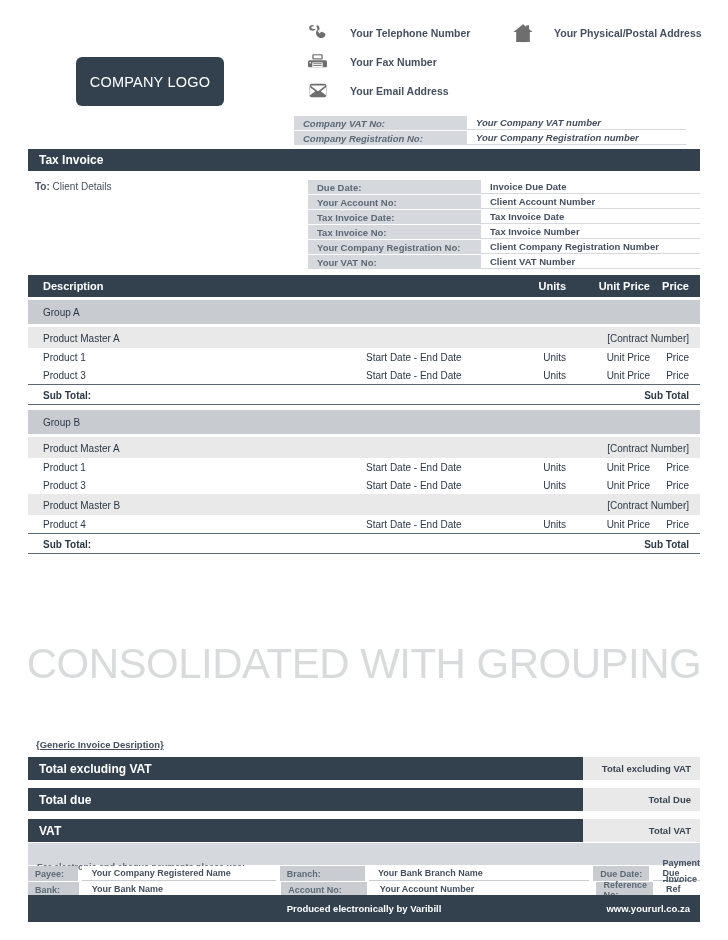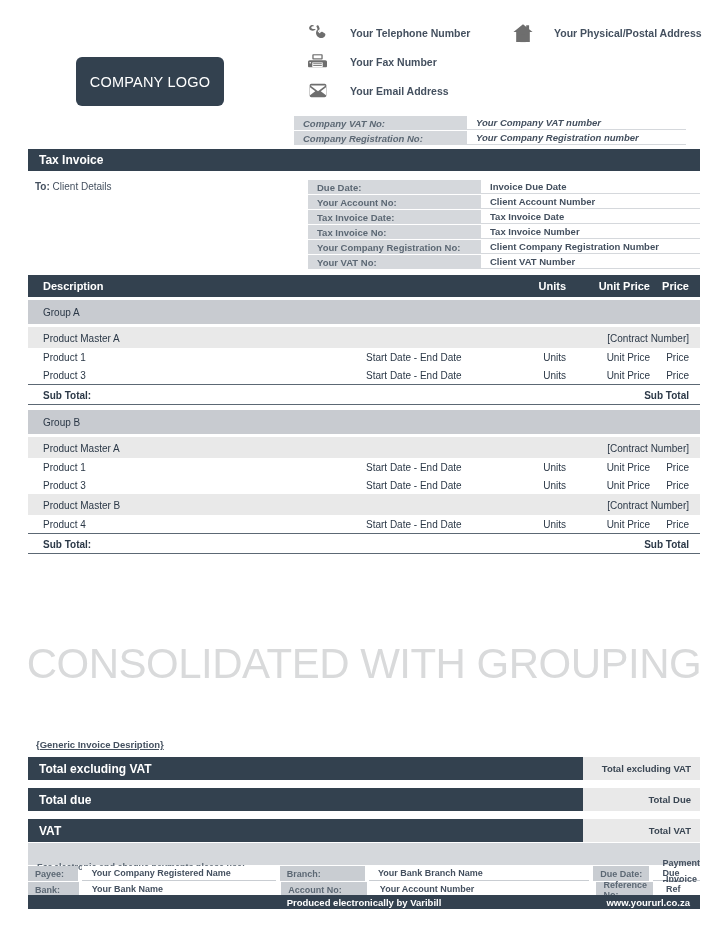--- a/index.html
+++ b/index.html
@@ -186,21 +186,21 @@
     font-size: 9px; font-weight: bold;
     display: flex; align-items: center; padding-left: 9px;
     border-bottom: 1px solid #c9cdd2;
   }
   .w-l1 { width: 52px; }  .w-v1 { width: 200px; }
   .w-l2 { width: 88px; }  .w-v2 { width: 228px; }
   .w-l3 { width: 58px; }  .w-v3 { width: 64px; flex: 1; }
 
   
   .bottom-bar {
-    top: 895px; height: 14px;
+    top: 895px; height: 27px;
     background: #33414f;
     position: absolute; left: 28px; width: 672px;
     display: flex; align-items: center;
   }
   .bb-center {
     position: absolute; left: 0; width: 100%;
     text-align: center;
     color: #ffffff; font-size: 9.5px; font-weight: bold;
   }
   .bb-right {

